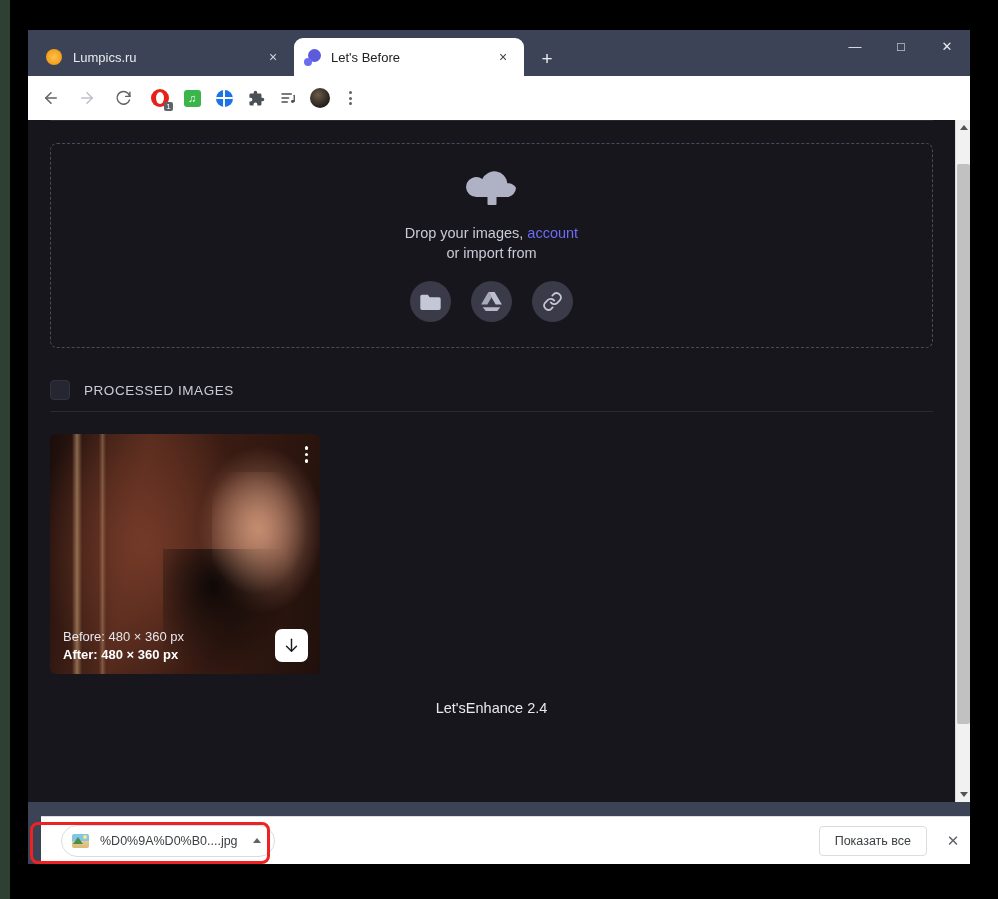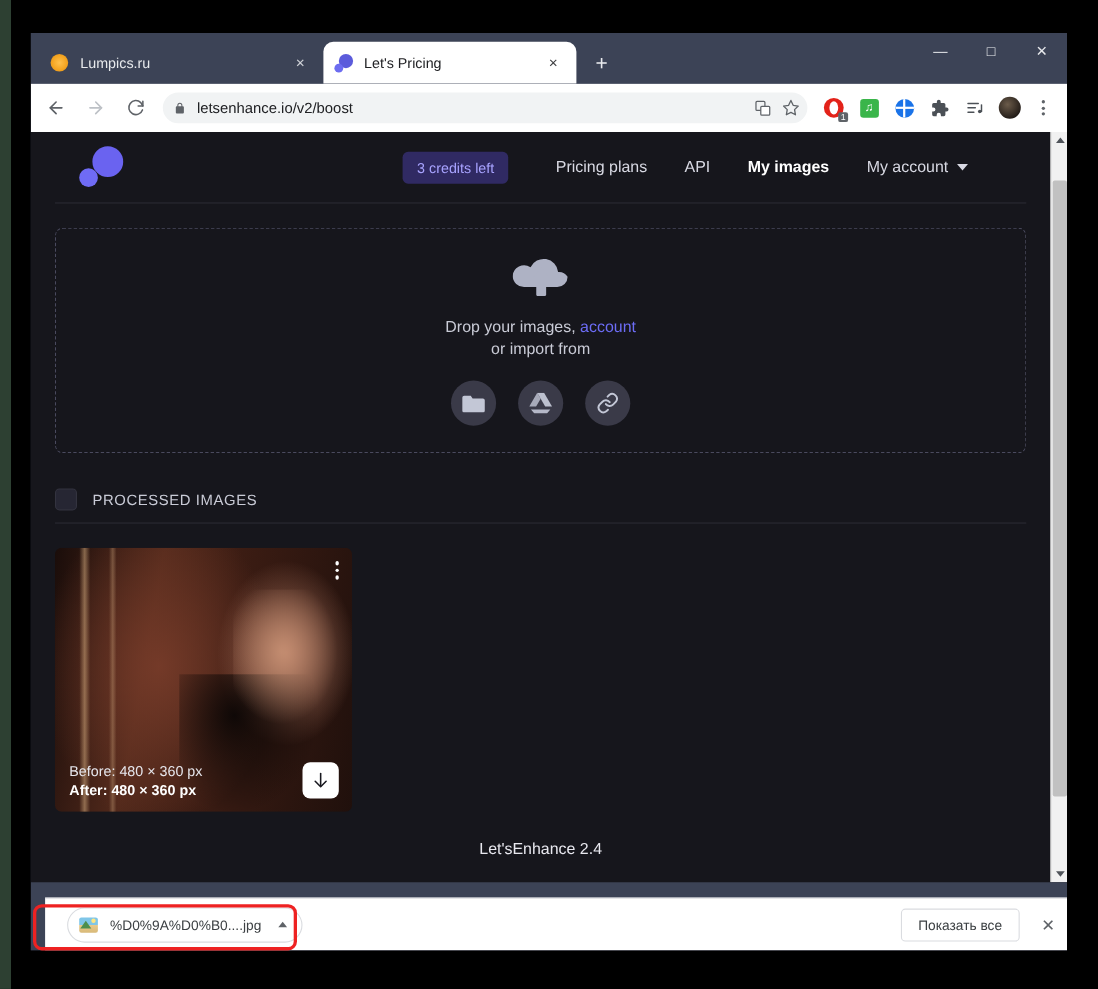--- a/index.html
+++ b/index.html
@@ -421,21 +421,21 @@
       <div class="tab-close">×</div>
     </div>
 
     <div class="tab active">
       <div class="tab-favicon">
         <div class="fav-le">
             <span class="big"></span>
             <span class="small"></span>
           </div>
       </div>
-      <div class="tab-title">Let's Pricing</div>
+      <div class="tab-title">Let's Before</div>
       <div class="tab-close">×</div>
     </div>
 
     <div class="newtab">+</div>
 
     <div class="wincontrols">
       <div class="wc">—</div>
       <div class="wc">□</div>
       <div class="wc">✕</div>
     </div>
@@ -454,41 +454,20 @@
           <polyline points="12 5 19 12 12 19"></polyline>
         </svg>
     </div>
     <div class="nav-btn">
       <svg width="17" height="17" viewBox="0 0 24 24" fill="none" stroke="currentColor" stroke-width="2" stroke-linecap="round" stroke-linejoin="round">
           <polyline points="21 3 21 9 15 9"></polyline>
           <path d="M20.49 14a9 9 0 1 1-2.13-9.36L21 9"></path>
         </svg>
     </div>
 
-    <div class="omnibox">
-      <span class="lock">
-        <svg width="11" height="13" viewBox="0 0 24 24" fill="#5f6368">
-            <path d="M18 8h-1V6A5 5 0 0 0 7 6v2H6a2 2 0 0 0-2 2v10a2 2 0 0 0 2 2h12a2 2 0 0 0 2-2V10a2 2 0 0 0-2-2zM9 6a3 3 0 0 1 6 0v2H9V6z"></path>
-          </svg>
-      </span>
-      <span class="url">letsenhance.io/v2/boost</span>
-      <span class="omni-right">
-        <span class="omni-ic">
-          <svg width="15" height="15" viewBox="0 0 24 24" fill="none" stroke="#5f6368" stroke-width="1.8">
-              <rect x="2" y="2" width="13" height="13" rx="1.5"></rect>
-              <rect x="9" y="9" width="13" height="13" rx="1.5" fill="#fff"></rect>
-            </svg>
-        </span>
-        <span class="omni-ic">
-          <svg width="16" height="16" viewBox="0 0 24 24" fill="none" stroke="#5f6368" stroke-width="1.8" stroke-linejoin="round">
-              <polygon points="12 2 15.1 8.6 22 9.6 17 14.5 18.2 21.5 12 18.2 5.8 21.5 7 14.5 2 9.6 8.9 8.6 12 2"></polygon>
-            </svg>
-        </span>
-      </span>
-    </div>
 
     <div class="ext-tray">
       <div class="ext">
         <span class="ext-opera"></span>
         <span class="ext-badge">1</span>
       </div>
       <div class="ext">
         <span class="ext-music">♫</span>
       </div>
       <div class="ext">
@@ -516,36 +495,20 @@
           <i></i>
           <i></i>
         </div>
     </div>
   </div>
 
 
   <div class="viewport">
     <div class="page">
 
-      <div class="site-header">
-        <div class="logo">
-          <span class="big"></span>
-            <span class="small"></span>
-        </div>
-        <div class="nav">
-          <div class="credits">3 credits left</div>
-          <div class="navlink">Pricing plans</div>
-          <div class="navlink">API</div>
-          <div class="navlink active">My images</div>
-          <div class="navlink acct">
-            <span>My account</span>
-            <span class="chev"></span>
-          </div>
-        </div>
-      </div>
 
       <div class="divider-top"></div>
 
       <div class="dropzone">
         <div class="cloud-ico">
           <svg width="52" height="38" viewBox="0 0 52 38">
             <path fill="#aeb2c4" d="M41.4 14.2A13.2 13.2 0 0 0 16.3 10 10.4 10.4 0 0 0 0 18.2 10.4 10.4 0 0 0 10.4 28h30.3A9.3 9.3 0 0 0 50 18.7a9.3 9.3 0 0 0-8.6-4.5z"></path>
             <rect x="21.5" y="20" width="9" height="16" rx="1" fill="#aeb2c4"></rect>
             <path fill="#aeb2c4" d="M26 10 L36 23 L16 23 Z"></path>
           </svg>

